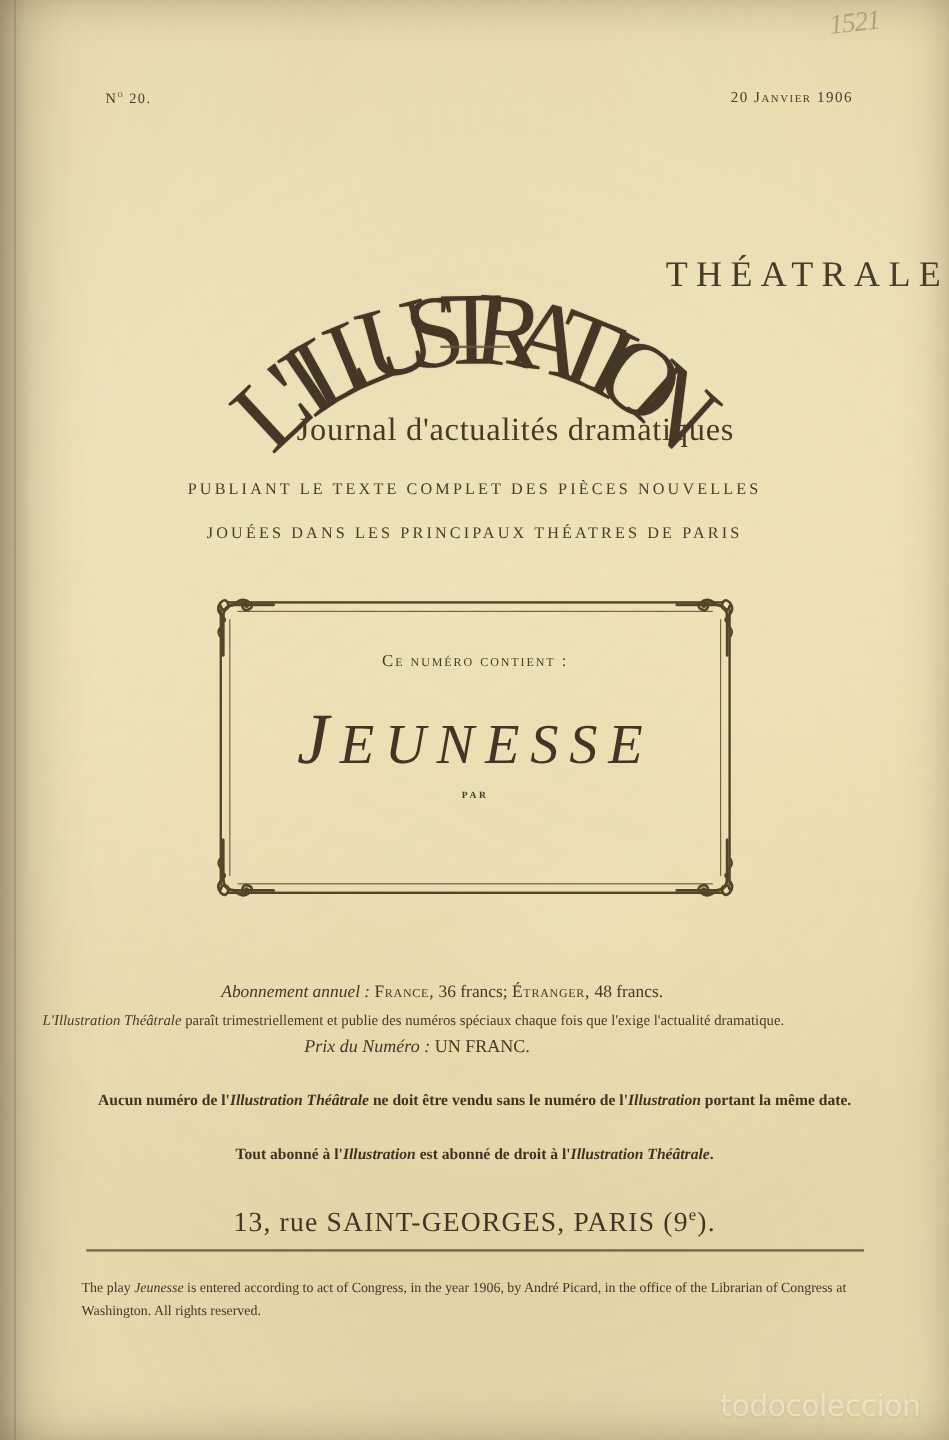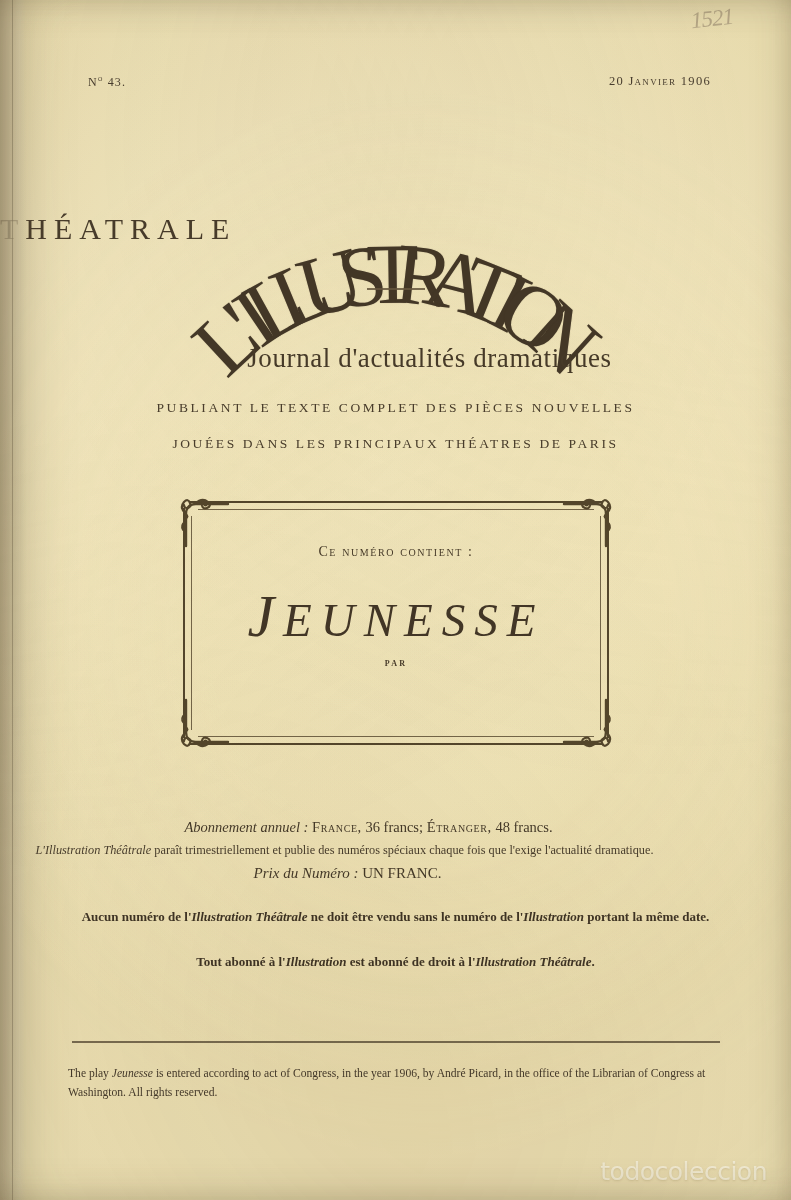--- a/index.html
+++ b/index.html
@@ -81,21 +81,21 @@
     left: 50%; top: 112px;
     transform-origin: 50% 300px;
     font-family: "Liberation Serif", "DejaVu Serif", serif;
     font-size: 86px;
     font-weight: 400;
     color: #463a2a;
     text-shadow: 0 0 1px rgba(70,58,42,0.35);
   }
   .theatrale {
     position: absolute; left: 0; top: 212px; width: 791px;
-    text-align: left;
+    text-align: right;
     font-size: 30px;
     letter-spacing: 7px;
     color: #4a3e2d;
   }
   .rule-short {
     position: absolute; left: 50%; top: 288px;
     transform: translateX(-50%);
     width: 58px; height: 2px;
     background: #6b5c43;
     opacity: .85;
@@ -253,21 +253,21 @@
     color: rgba(255,253,240,0.72);
     text-shadow: 0 1px 2px rgba(150,130,90,0.25);
   }
 </style>
 </head>
 <body>
 
 <div class="page">
   <div class="inner">
 
-    <div class="issue-no"><span>N</span><sup>o</sup> <span>43.</span></div>
+    <div class="issue-no"><span>N</span><sup>o</sup> <span>20.</span></div>
     <div class="issue-date">20 Janvier 1906</div>
 
     <div class="masthead" id="masthead" aria-label="L'ILLUSTRATION">
         <span class="arc-letter" style="transform: translateX(-50%) rotate(-42.79deg);">L</span>
         <span class="arc-letter" style="transform: translateX(-50%) rotate(-37.88deg);">'</span>
         <span class="arc-letter" style="transform: translateX(-50%) rotate(-34.19deg);">I</span>
         <span class="arc-letter" style="transform: translateX(-50%) rotate(-28.97deg);">L</span>
         <span class="arc-letter" style="transform: translateX(-50%) rotate(-22.54deg);">L</span>
         <span class="arc-letter" style="transform: translateX(-50%) rotate(-15.31deg);">U</span>
         <span class="arc-letter" style="transform: translateX(-50%) rotate(-7.75deg);">S</span>
@@ -354,20 +354,21 @@
       <span>paraît trimestriellement et publie des numéros spéciaux chaque fois que l'exige l'actualité dramatique.</span>
     </div>
     <div class="price">
       <span class="it">Prix du Numéro :</span>
       <span>UN FRANC.</span>
     </div>
 
     <div class="notice n1"><span>Aucun numéro de l'</span><span class="it">Illustration Théâtrale</span><span> ne doit être vendu sans le numéro de l'</span><span class="it">Illustration</span><span> portant la même date.</span></div>
     <div class="notice n2"><span>Tout abonné à l'</span><span class="it">Illustration</span><span> est abonné de droit à l'</span><span class="it">Illustration Théâtrale</span><span>.</span></div>
 
+    <div class="address">13, rue SAINT-GEORGES, PARIS (9<sup style="font-size: 0.6em;">e</sup>).</div>
     <div class="rule-long"></div>
     <div class="copyright"><span>The play </span><span class="it">Jeunesse</span><span> is entered according to act of Congress, in the year 1906, by André Picard, in the office of the Librarian of Congress at Washington. All rights reserved.</span></div>
 
     <div class="pencil">1521</div>
     <div class="watermark">todocoleccion</div>
   </div>
 
   <div class="gutter"></div>
   <div class="gutter-line"></div>
   <div class="grain"></div>

